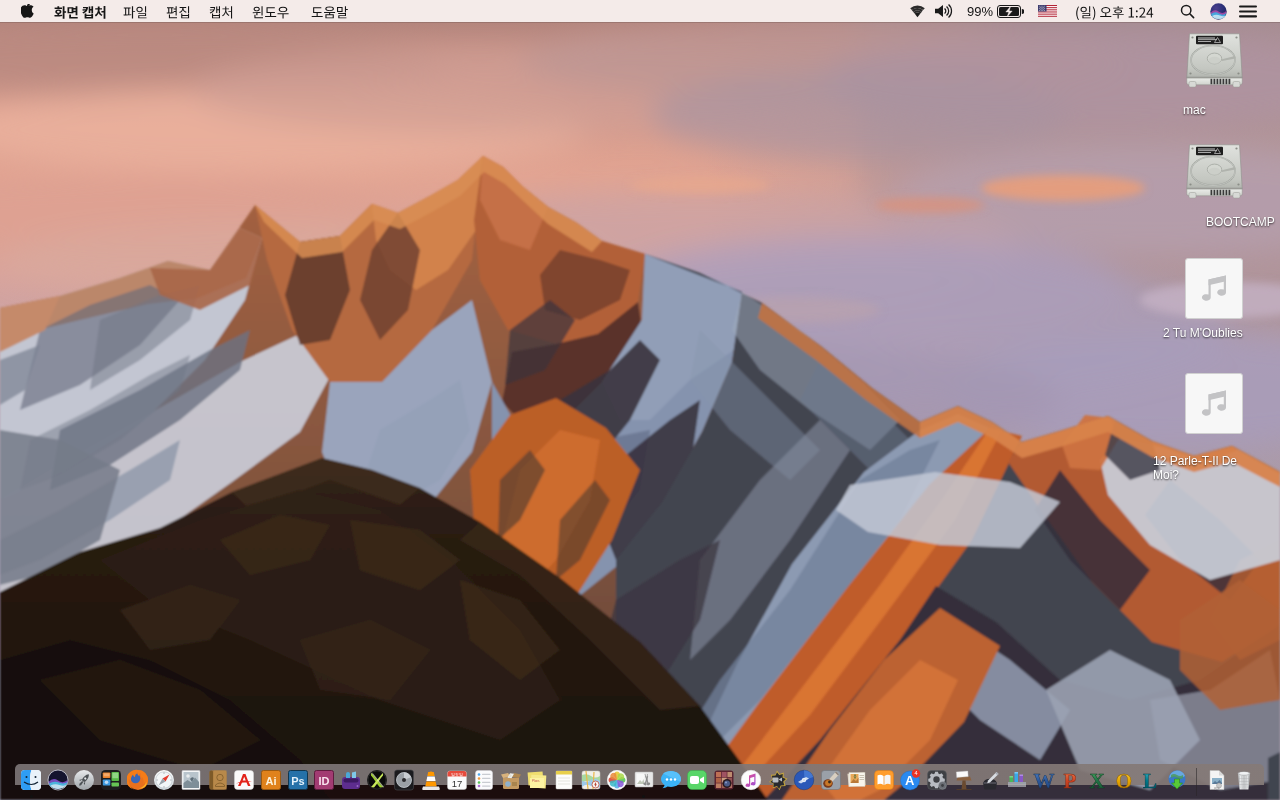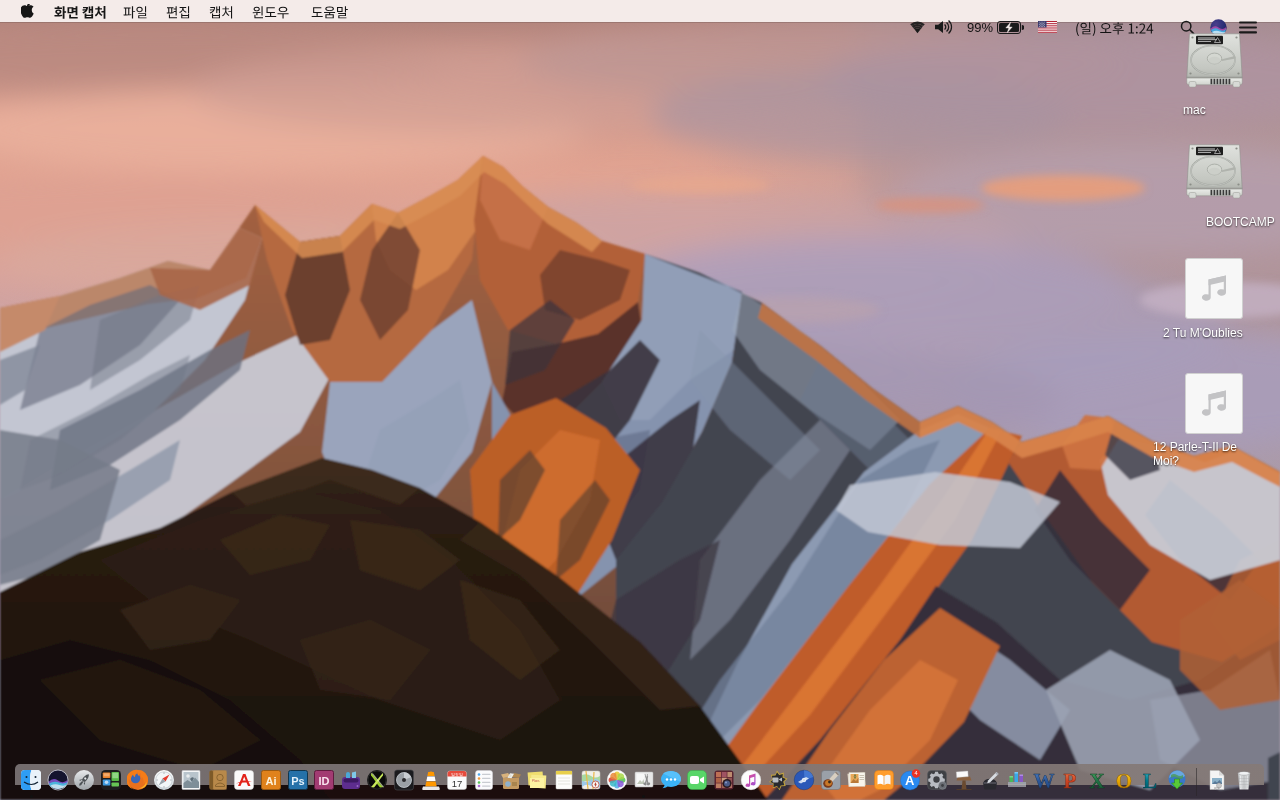--- a/index.html
+++ b/index.html
@@ -2,21 +2,21 @@
 <html><head>
 <meta charset="utf-8">
 <style>
 * { margin:0; padding:0; box-sizing:border-box; }
 html,body { width:1280px; height:800px; overflow:hidden; font-family:"Liberation Sans", sans-serif; }
 #stage { position:relative; width:1280px; height:800px; background:#c9a09b; }
 #wall { position:absolute; left:0; top:0; }
 
 #menubar { position:absolute; left:0; top:0; width:1280px; height:22px; background:#f4ebe9; box-shadow:0 1px 0 rgba(110,85,80,0.35); display:flex; align-items:center; font-size:13px; color:#161616; }
 #menubar .apple { margin-left:21px; font-size:15px; }
-#mright { position:absolute; right:0; top:16px; height:22px; display:flex; align-items:center; color:#131313; }
+#mright { position:absolute; right:0; top:0; height:22px; display:flex; align-items:center; color:#131313; }
 .dlabel { position:absolute; color:#fff; font-weight:normal; font-size:12px; text-shadow:0 1px 2px rgba(0,0,0,.75); letter-spacing:0; }
 .musicbox { position:absolute; width:58px; height:61px; background:#f7f7f7; border:1px solid #d0d0d0; border-radius:3px; display:flex; align-items:center; justify-content:center; }
 
 #dock { position:absolute; left:15px; top:764px; width:1249px; height:21px; background:linear-gradient(90deg, rgba(120,113,114,0.95), rgba(125,117,117,0.93) 30%, rgba(133,122,119,0.92)); border-radius:5px 5px 0 0; }
 .dk { position:absolute; top:5px; width:22px; height:22px; }
 .ddot { position:absolute; top:31px; width:3px; height:3px; border-radius:50%; background:#111; }
 </style>
 </head>
 <body>
 <div id="stage">
@@ -288,21 +288,21 @@
         <svg width="30" height="32" viewBox="0 0 30 32">
           <use href="#mnote"></use>
         </svg>
       </div>
 <div class="dlabel" style="left:1163px;top:326px;width:100px">2 Tu M'Oublies</div>
 <div class="musicbox" style="left:1185px;top:373px">
         <svg width="30" height="32" viewBox="0 0 30 32">
           <use href="#mnote"></use>
         </svg>
       </div>
-<div class="dlabel" style="left:1153px;top:440px;width:120px">12 Parle-T-Il De<br>Moi?</div>
+<div class="dlabel" style="left:1153px;top:454px;width:120px">12 Parle-T-Il De<br>Moi?</div>
 <svg width="0" height="0">
         <defs>
 <g id="hdd">
 <defs>
               <linearGradient id="hdg" x1="0" y1="0" x2="0" y2="1">
                 <stop offset="0" stop-color="#e0e2de"></stop>
                 <stop offset="0.8" stop-color="#c4c7c1"></stop>
                 <stop offset="1" stop-color="#b2b5af"></stop>
               </linearGradient>
               <linearGradient id="hdf" x1="0" y1="0" x2="0" y2="1">

